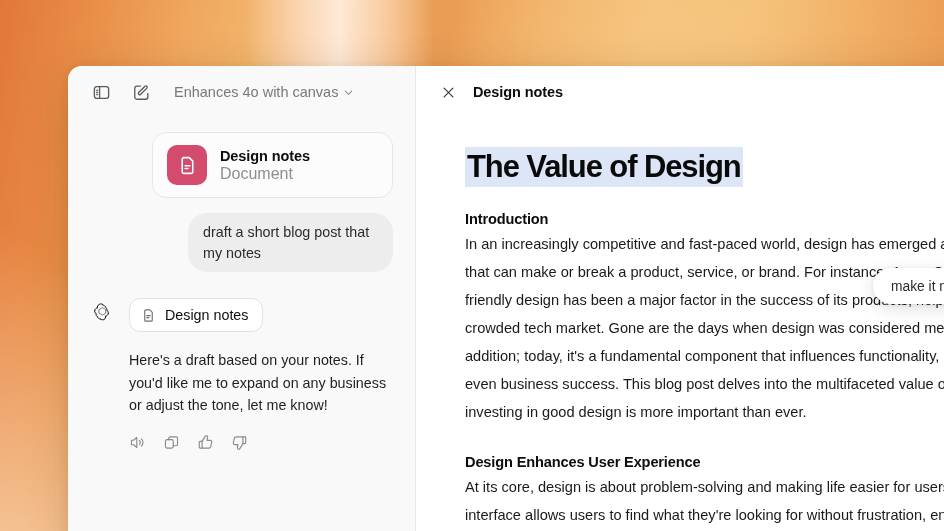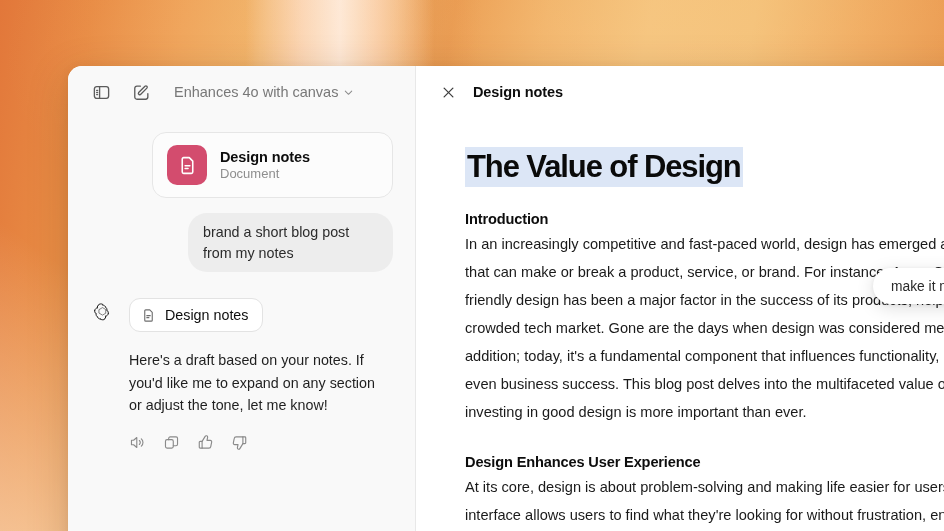--- a/index.html
+++ b/index.html
@@ -136,21 +136,21 @@
     height: 40px;
     flex: 0 0 40px;
     border-radius: 10px;
     background: #D34C6E;
     display: flex;
     align-items: center;
     justify-content: center;
   }
   #doc-card-text { display: flex; flex-direction: column; gap: 1px; }
   #doc-card-title { font-size: 14.5px; font-weight: bold; color: #0D0D0D; letter-spacing: -0.1px; }
-  #doc-card-sub { font-size: 13px; color: #8E8E8E; }
+  #doc-card-sub { font-size: 16px; color: #8E8E8E; }
 
   
   #user-row { display: flex; justify-content: flex-end; margin-top: 15px; }
   #user-bubble {
     background: #EDEDED;
     border-radius: 19px;
     padding: 9px 15px;
     max-width: 205px;
     font-size: 14.3px;
     line-height: 1.45;
@@ -330,21 +330,21 @@
             <line x1="9.3" y1="15.4" x2="12.6" y2="15.4"></line>
           </svg>
         </div>
         <div id="doc-card-text">
           <div id="doc-card-title">Design notes</div>
           <div id="doc-card-sub">Document</div>
         </div>
       </div>
 
       <div id="user-row">
-        <div id="user-bubble">brand a short blog post from my notes</div>
+        <div id="user-bubble">draft a short blog post that my notes</div>
       </div>
 
       <div id="assistant-row">
         <div id="assistant-avatar">
           <svg width="25" height="25" viewBox="0 0 24 24" fill="none" stroke="currentColor" stroke-width="0.95" stroke-linejoin="round" stroke-linecap="round">
             <path d="M12.02 4.1c-1.1-.64-2.49-.5-3.45.3M8.57 4.4c-1.1.63-1.72 1.88-1.56 3.12M7.01 7.52c-1.23.22-2.23 1.18-2.5 2.42M4.51 9.94c-.27 1.24.25 2.53 1.3 3.22M5.81 13.16c-.2 1.25.35 2.5 1.4 3.18M7.21 16.34c.45 1.18 1.58 1.97 2.85 1.98M10.06 18.32c.97.82 2.36.96 3.47.34M13.53 18.66c1.1-.63 1.72-1.88 1.56-3.12M15.09 15.54c1.23-.22 2.23-1.18 2.5-2.42M17.59 13.12c.27-1.24-.25-2.53-1.3-3.22M16.29 9.9c.2-1.25-.35-2.5-1.4-3.18M14.89 6.72c-.45-1.18-1.58-1.97-2.85-1.98"></path>
             <path d="M8.9 9.1l3.1-1.8 3.1 1.8v3.6l-3.1 1.8-3.1-1.8z" opacity="0.55"></path>
           </svg>
         </div>
         <div id="assistant-col">
@@ -353,21 +353,21 @@
             <span class="pill-icon">
               <svg width="15" height="15" viewBox="0 0 24 24" fill="none" stroke="currentColor" stroke-width="1.8" stroke-linecap="round" stroke-linejoin="round">
                 <path d="M14 3H7.5A1.5 1.5 0 0 0 6 4.5v15A1.5 1.5 0 0 0 7.5 21h9a1.5 1.5 0 0 0 1.5-1.5V7l-4-4z"></path>
                 <line x1="9.3" y1="12.2" x2="14.7" y2="12.2"></line>
                 <line x1="9.3" y1="15.4" x2="12.6" y2="15.4"></line>
               </svg>
             </span>
             <span class="pill-label">Design notes</span>
           </div>
 
-          <div id="assistant-text">Here's a draft based on your notes. If you'd like me to expand on any section or adjust the tone, let me know!</div>
+          <div id="assistant-text">Here's a draft based on your notes. If you'd like me to expand on any business or adjust the tone, let me know!</div>
 
           <div id="assistant-actions">
             <span class="act">
               <svg width="17" height="17" viewBox="0 0 24 24" fill="none" stroke="currentColor" stroke-width="1.6" stroke-linecap="round" stroke-linejoin="round">
                 <path d="M11 5L6.5 8.8H3.5v6.4h3L11 19z"></path>
                 <path d="M14.6 9.2a3.6 3.6 0 0 1 0 5.6"></path>
                 <path d="M17.4 6.8a7 7 0 0 1 0 10.4"></path>
               </svg>
             </span>
             <span class="act">

